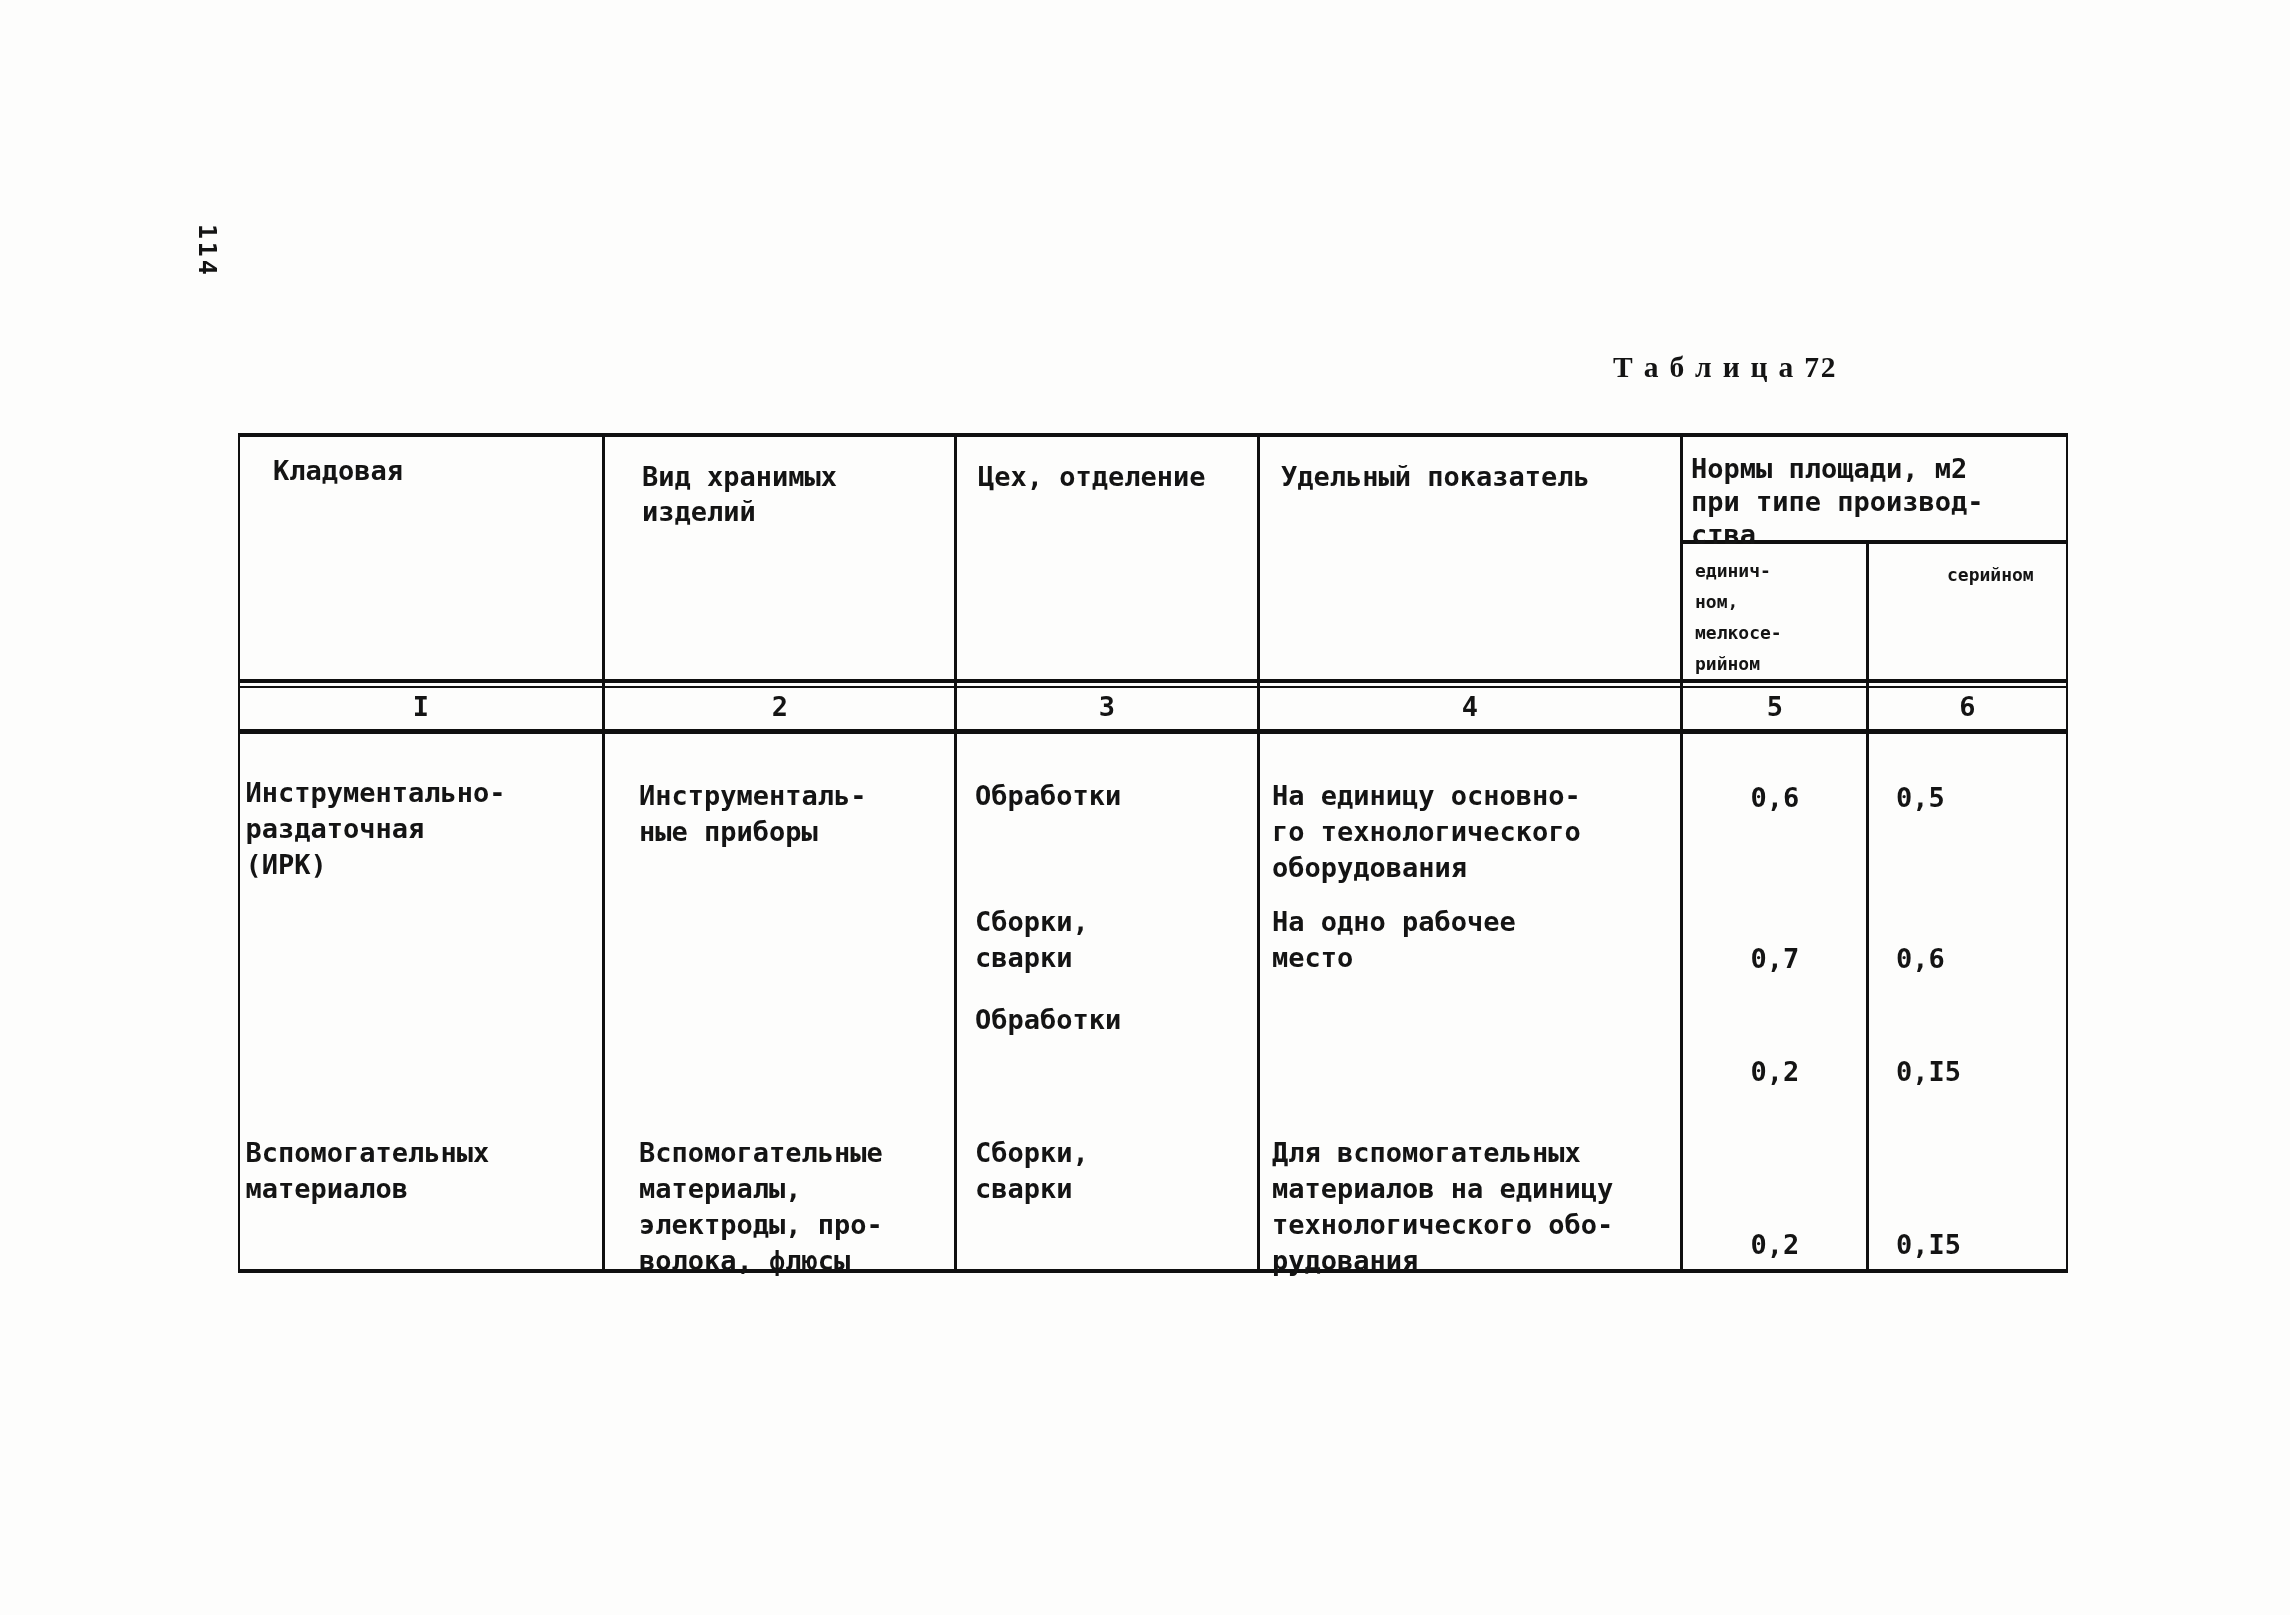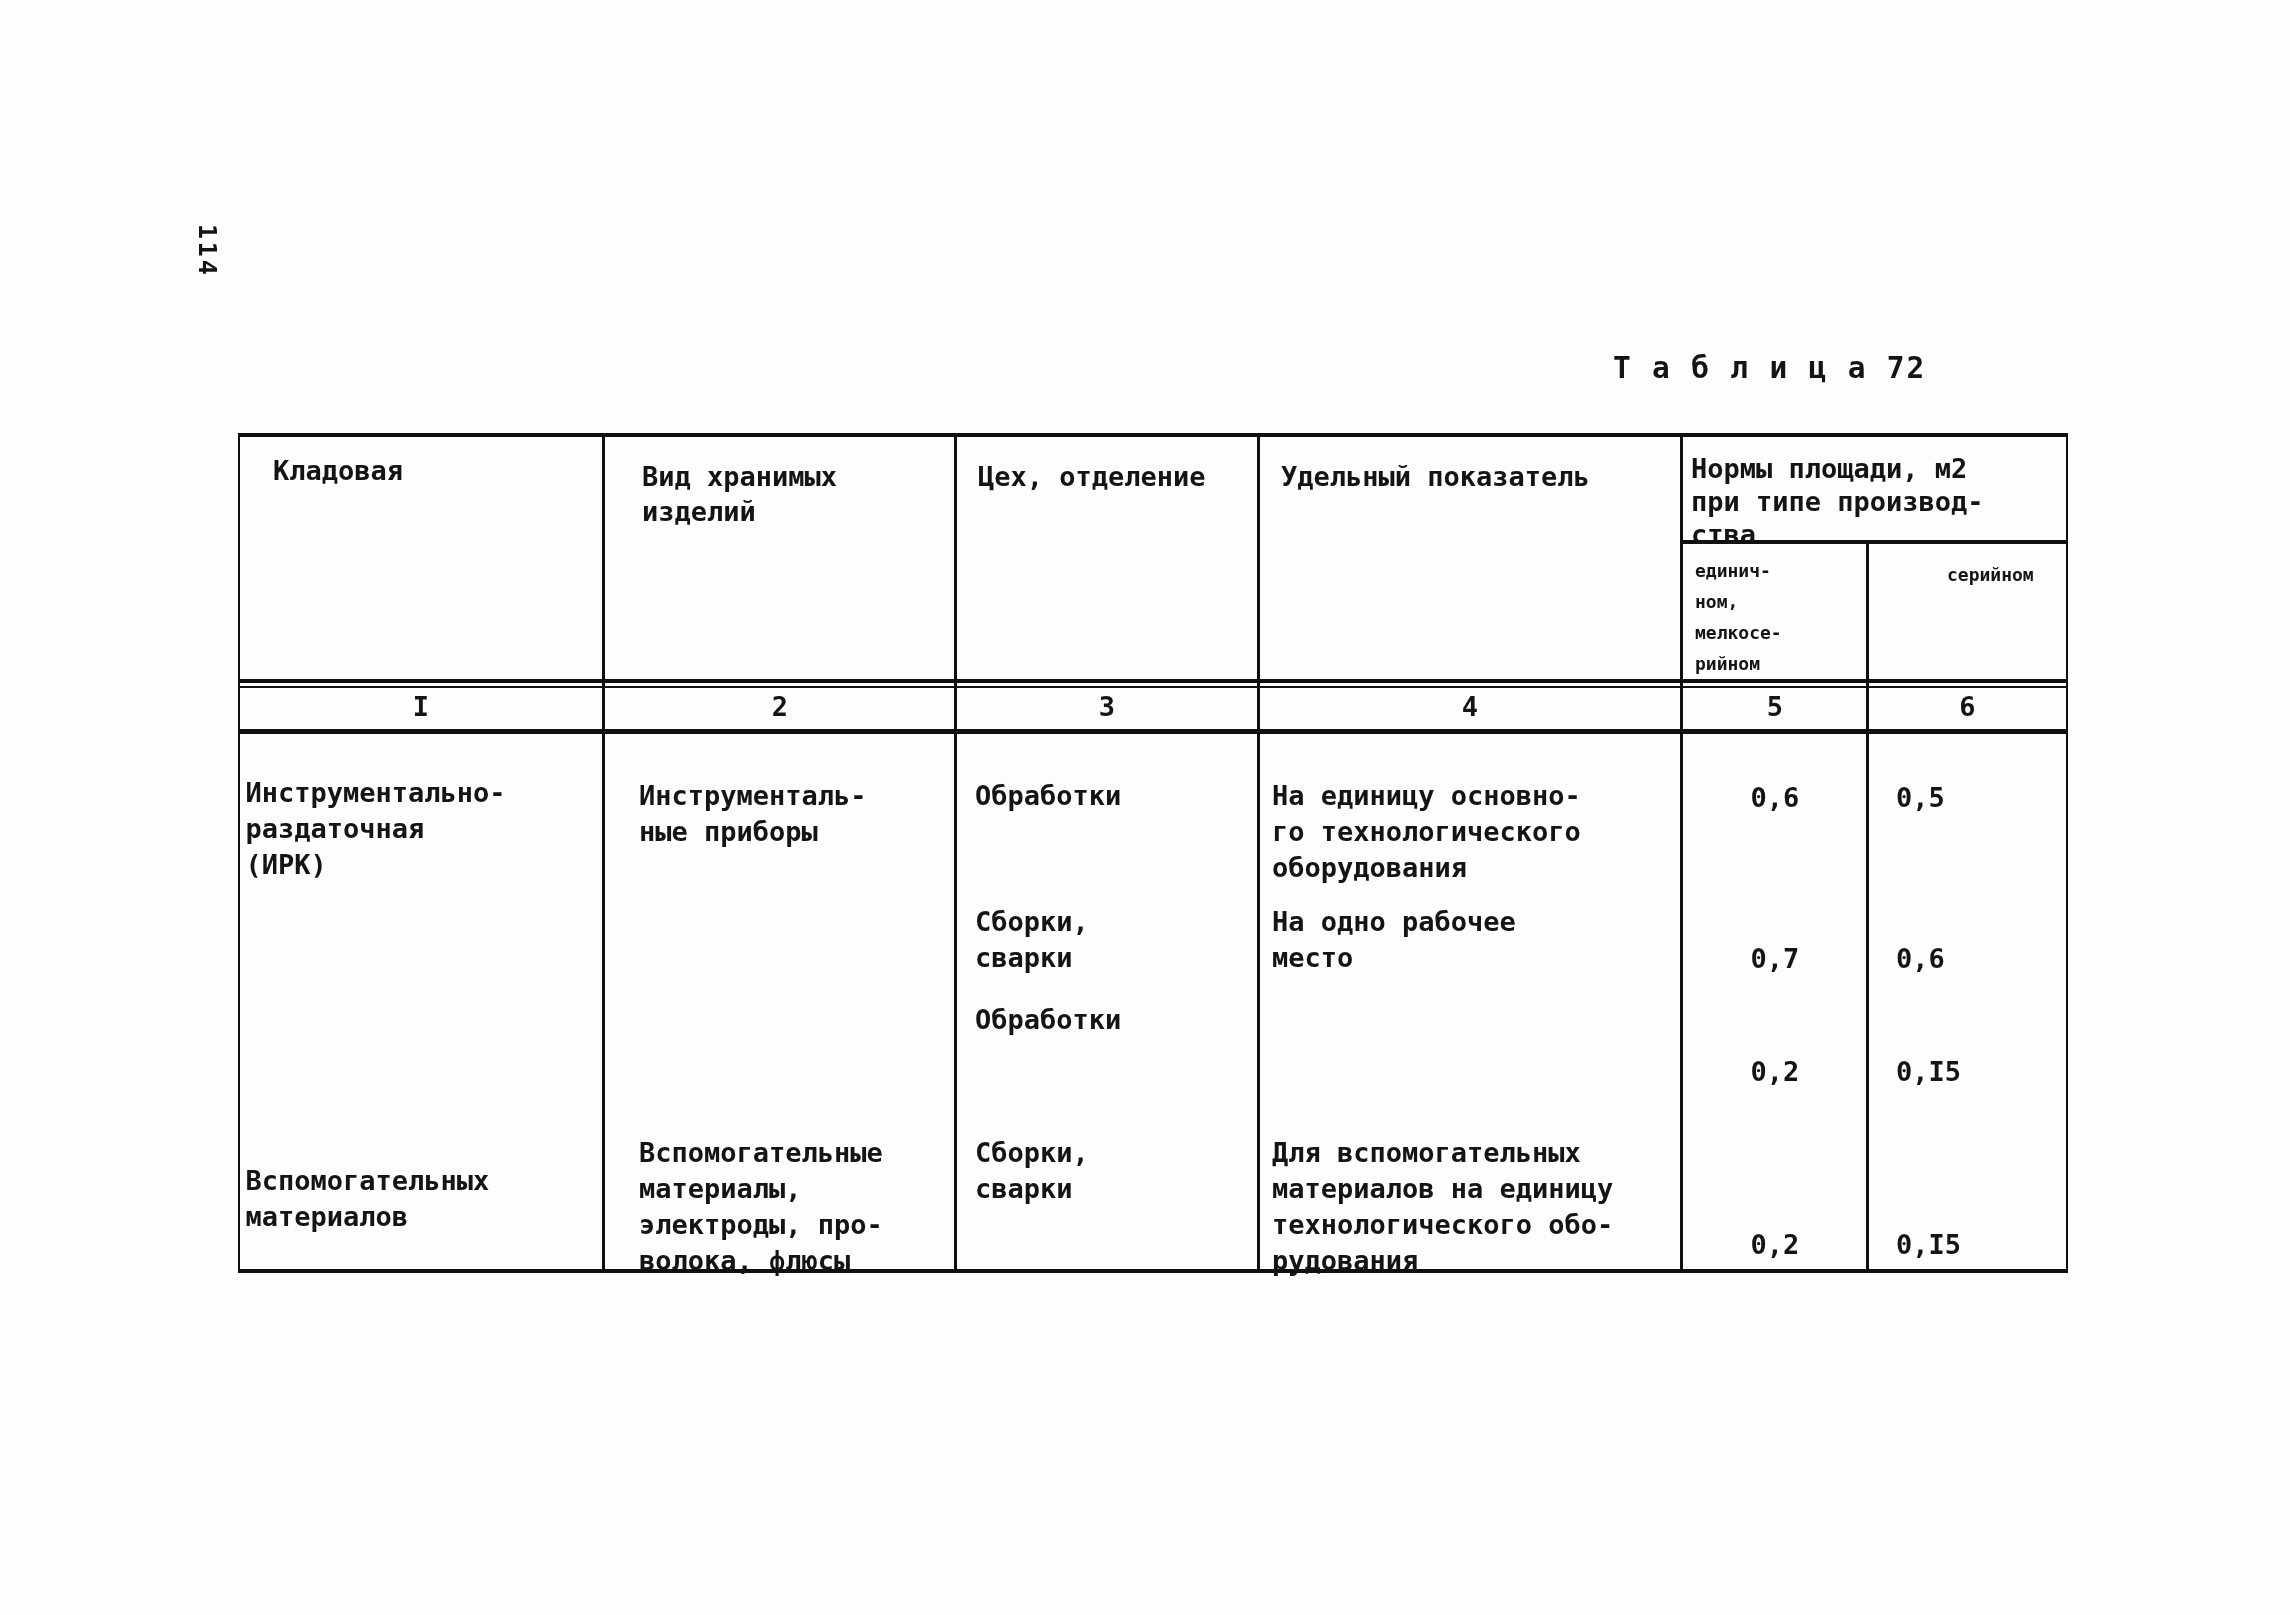--- a/index.html
+++ b/index.html
@@ -6,21 +6,21 @@
   .page{
     position:relative;
     width:2291px;height:1615px;
     background:#fdfdfc;
     font-family:"DejaVu Sans Mono","Liberation Mono",monospace;
     color:#141414;
     overflow:hidden;
   }
   .txt{position:absolute;font-weight:bold;white-space:pre-line;}
   .t-title{font-size:30px;letter-spacing:0.9px;}
-  .t-caption{font-size:29.5px;letter-spacing:1.8px;}
+  .t-caption{font-size:29.5px;letter-spacing:1.8px;font-family:Liberation Serif, serif;}
   .t-pagenum{font-size:25px;letter-spacing:2.8px;transform:rotate(90deg);transform-origin:0 0;}
   .tbl{
     position:absolute;left:238px;top:433px;width:1826px;height:832px;
     border:2.8px solid #101010;border-top-width:4.6px;border-bottom-width:4.6px;
   }
   .vline{position:absolute;width:2.8px;background:#101010;}
   .hline{position:absolute;background:#101010;}
   .cell{position:absolute;font-weight:bold;font-size:27px;line-height:36px;white-space:pre-line;letter-spacing:0px;}
   .hdr{font-size:27px;line-height:35px;}
   .sub{font-size:18px;line-height:31px;}
@@ -87,21 +87,21 @@
 сварки</div>
     <div class="cell" style="left:1032px;top:467px;">На одно рабочее
 место</div>
     <div class="cell val" style="left:1443px;width:184px;top:504px;">0,7</div>
     <div class="cell" style="left:1656px;top:504px;">0,6</div>
 
     <div class="cell" style="left:735px;top:565px;">Обработки</div>
     <div class="cell val" style="left:1443px;width:184px;top:617px;">0,2</div>
     <div class="cell" style="left:1656px;top:617px;">0,I5</div>
 
-    <div class="cell" style="left:5.5px;top:698px;margin-top:28px;">Вспомогательных
+    <div class="cell" style="left:5.5px;top:698px;">Вспомогательных
 материалов</div>
     <div class="cell" style="left:399px;top:698px;">Вспомогательные
 материалы,
 электроды, про-
 волока, флюсы</div>
     <div class="cell" style="left:735px;top:698px;">Сборки,
 сварки</div>
     <div class="cell" style="left:1032px;top:698px;">Для вспомогательных
 материалов на единицу
 технологического обо-

